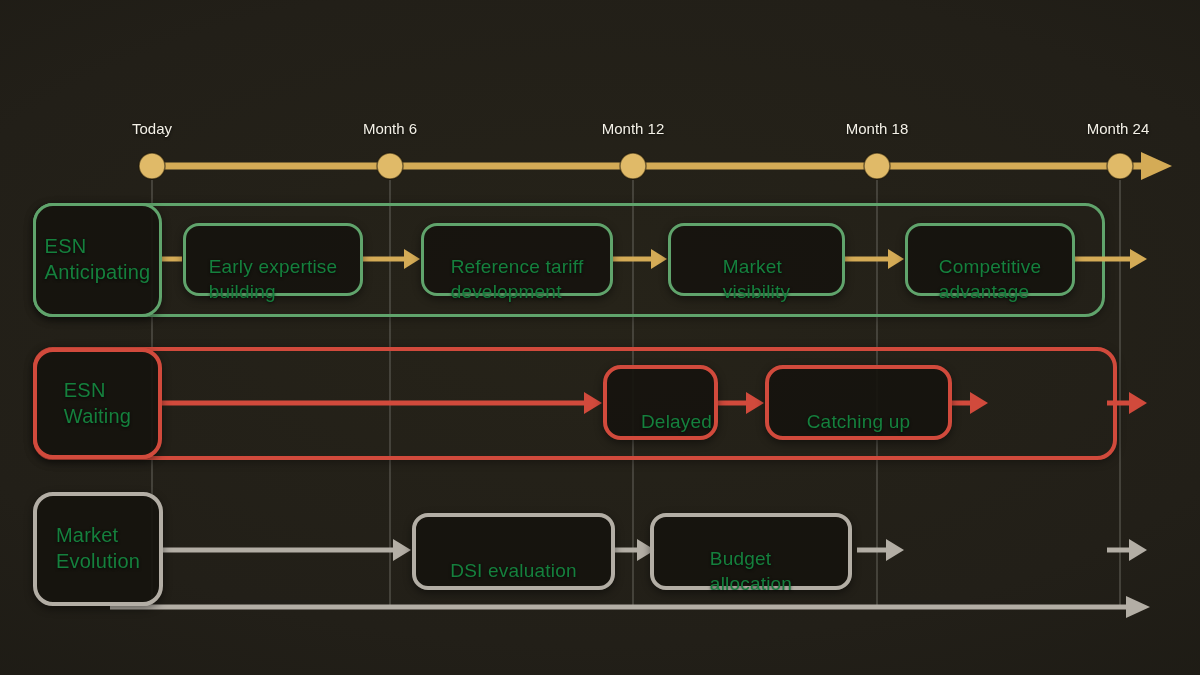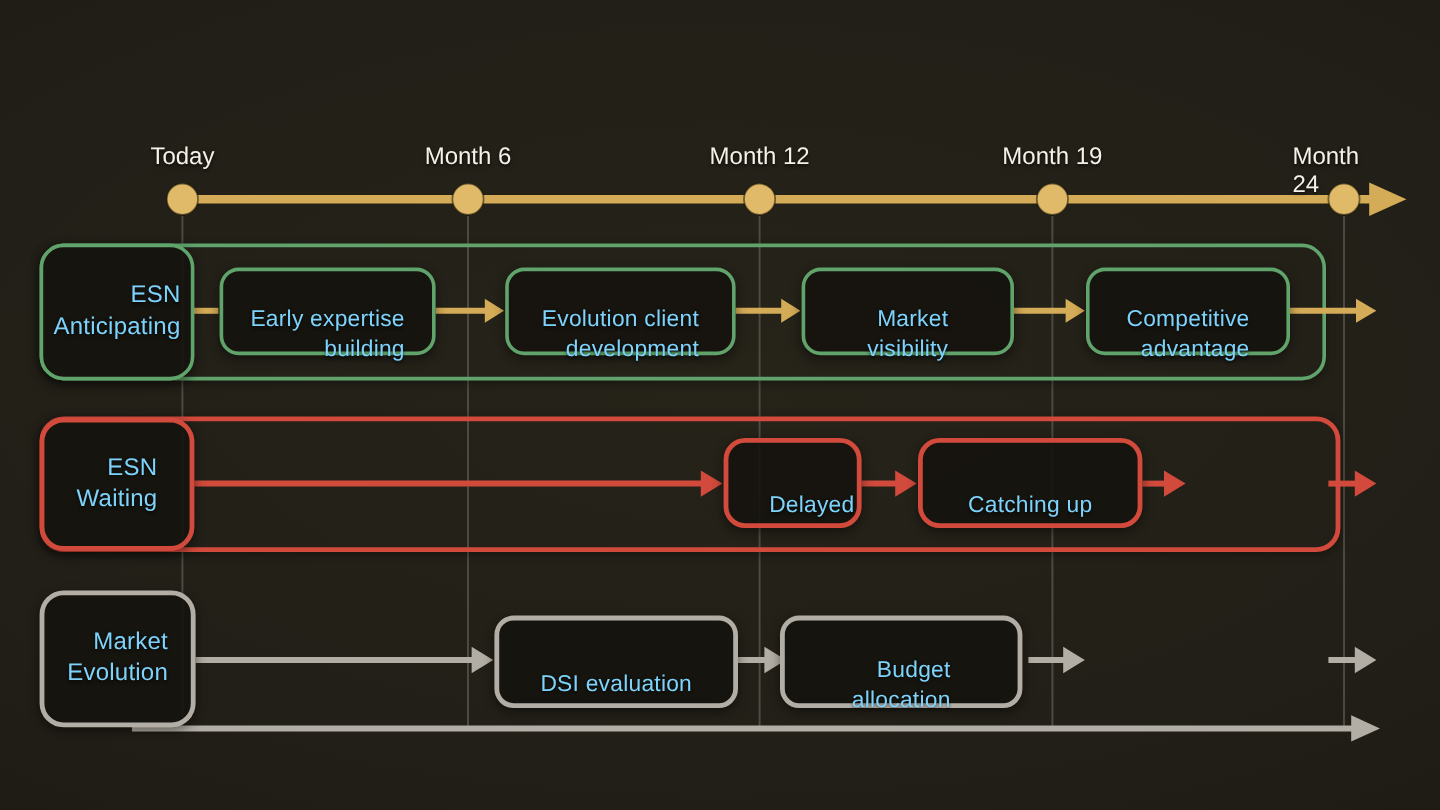--- a/index.html
+++ b/index.html
@@ -3,26 +3,26 @@
 <meta charset="utf-8">
 <style>
   html,body{margin:0;padding:0;background:#111009;}
   .canvas{
     position:relative;width:1200px;height:675px;overflow:hidden;
     background:radial-gradient(130% 110% at 50% 46%, #262319 0%, #221f18 45%, #1b1913 78%, #161510 100%);
     font-family:"Liberation Sans","DejaVu Sans",sans-serif;
   }
   svg.layer{position:absolute;left:0;top:0;}
   .label{
-    color:#7dd3fc;text-align:right;white-space:pre-line;line-height:1.28;
+    color:#15803d;text-align:left;white-space:pre-line;line-height:1.28;
     text-shadow:0 1px 3px rgba(0,0,0,.7);letter-spacing:.2px;
   }
   .milestone{
     position:absolute;top:120px;transform:translateX(-50%);
-    font-size:20px;color:#f4f1e7;text-shadow:0 1px 3px rgba(0,0,0,.7);
+    font-size:15px;color:#f4f1e7;text-shadow:0 1px 3px rgba(0,0,0,.7);
   }
   .lane-rect{position:absolute;box-sizing:border-box;border-radius:20px;}
   .lane-green{border:3.5px solid #60a46c;box-shadow:0 2px 8px rgba(0,0,0,.35);}
   .lane-red{border:4px solid #d14a3c;box-shadow:0 2px 8px rgba(0,0,0,.35);}
   .box{
     position:absolute;box-sizing:border-box;display:flex;align-items:center;justify-content:center;
     background:rgba(22,20,14,.92);box-shadow:0 3px 9px rgba(0,0,0,.45);
   }
   .box-green{border:3.5px solid #60a46c;border-radius:16px;}
   .box-red{border:4px solid #d14a3c;border-radius:18px;}
@@ -93,33 +93,33 @@
       <line x1="1107" y1="550" x2="1131" y2="550"></line>
       <polygon points="1129,539 1147,550 1129,561" stroke="none"></polygon>
       <line x1="110" y1="607" x2="1128" y2="607"></line>
       <polygon points="1126,596 1150,607 1126,618" stroke="none"></polygon>
     </g>
   </svg>
 
   <div class="milestone" style="left:152px">Today</div>
   <div class="milestone" style="left:390px">Month 6</div>
   <div class="milestone" style="left:633px">Month 12</div>
-  <div class="milestone" style="left:877px">Month 19</div>
+  <div class="milestone" style="left:877px">Month 18</div>
   <div class="milestone" style="left:1118px">Month 24</div>
 
   <div class="box box-green" style="left:33px;top:203px;width:129px;height:114px;border-radius:20px;">
     <span class="label head">ESN
 Anticipating</span>
   </div>
   <div class="box box-green" style="left:183px;top:223px;width:180px;height:73px;">
     <span class="label inner">Early expertise
 building</span>
   </div>
   <div class="box box-green" style="left:421px;top:223px;width:192px;height:73px;">
-    <span class="label inner">Evolution client
+    <span class="label inner">Reference tariff
 development</span>
   </div>
   <div class="box box-green" style="left:668px;top:223px;width:177px;height:73px;">
     <span class="label inner">Market
 visibility</span>
   </div>
   <div class="box box-green" style="left:905px;top:223px;width:170px;height:73px;">
     <span class="label inner">Competitive
 advantage</span>
   </div>

